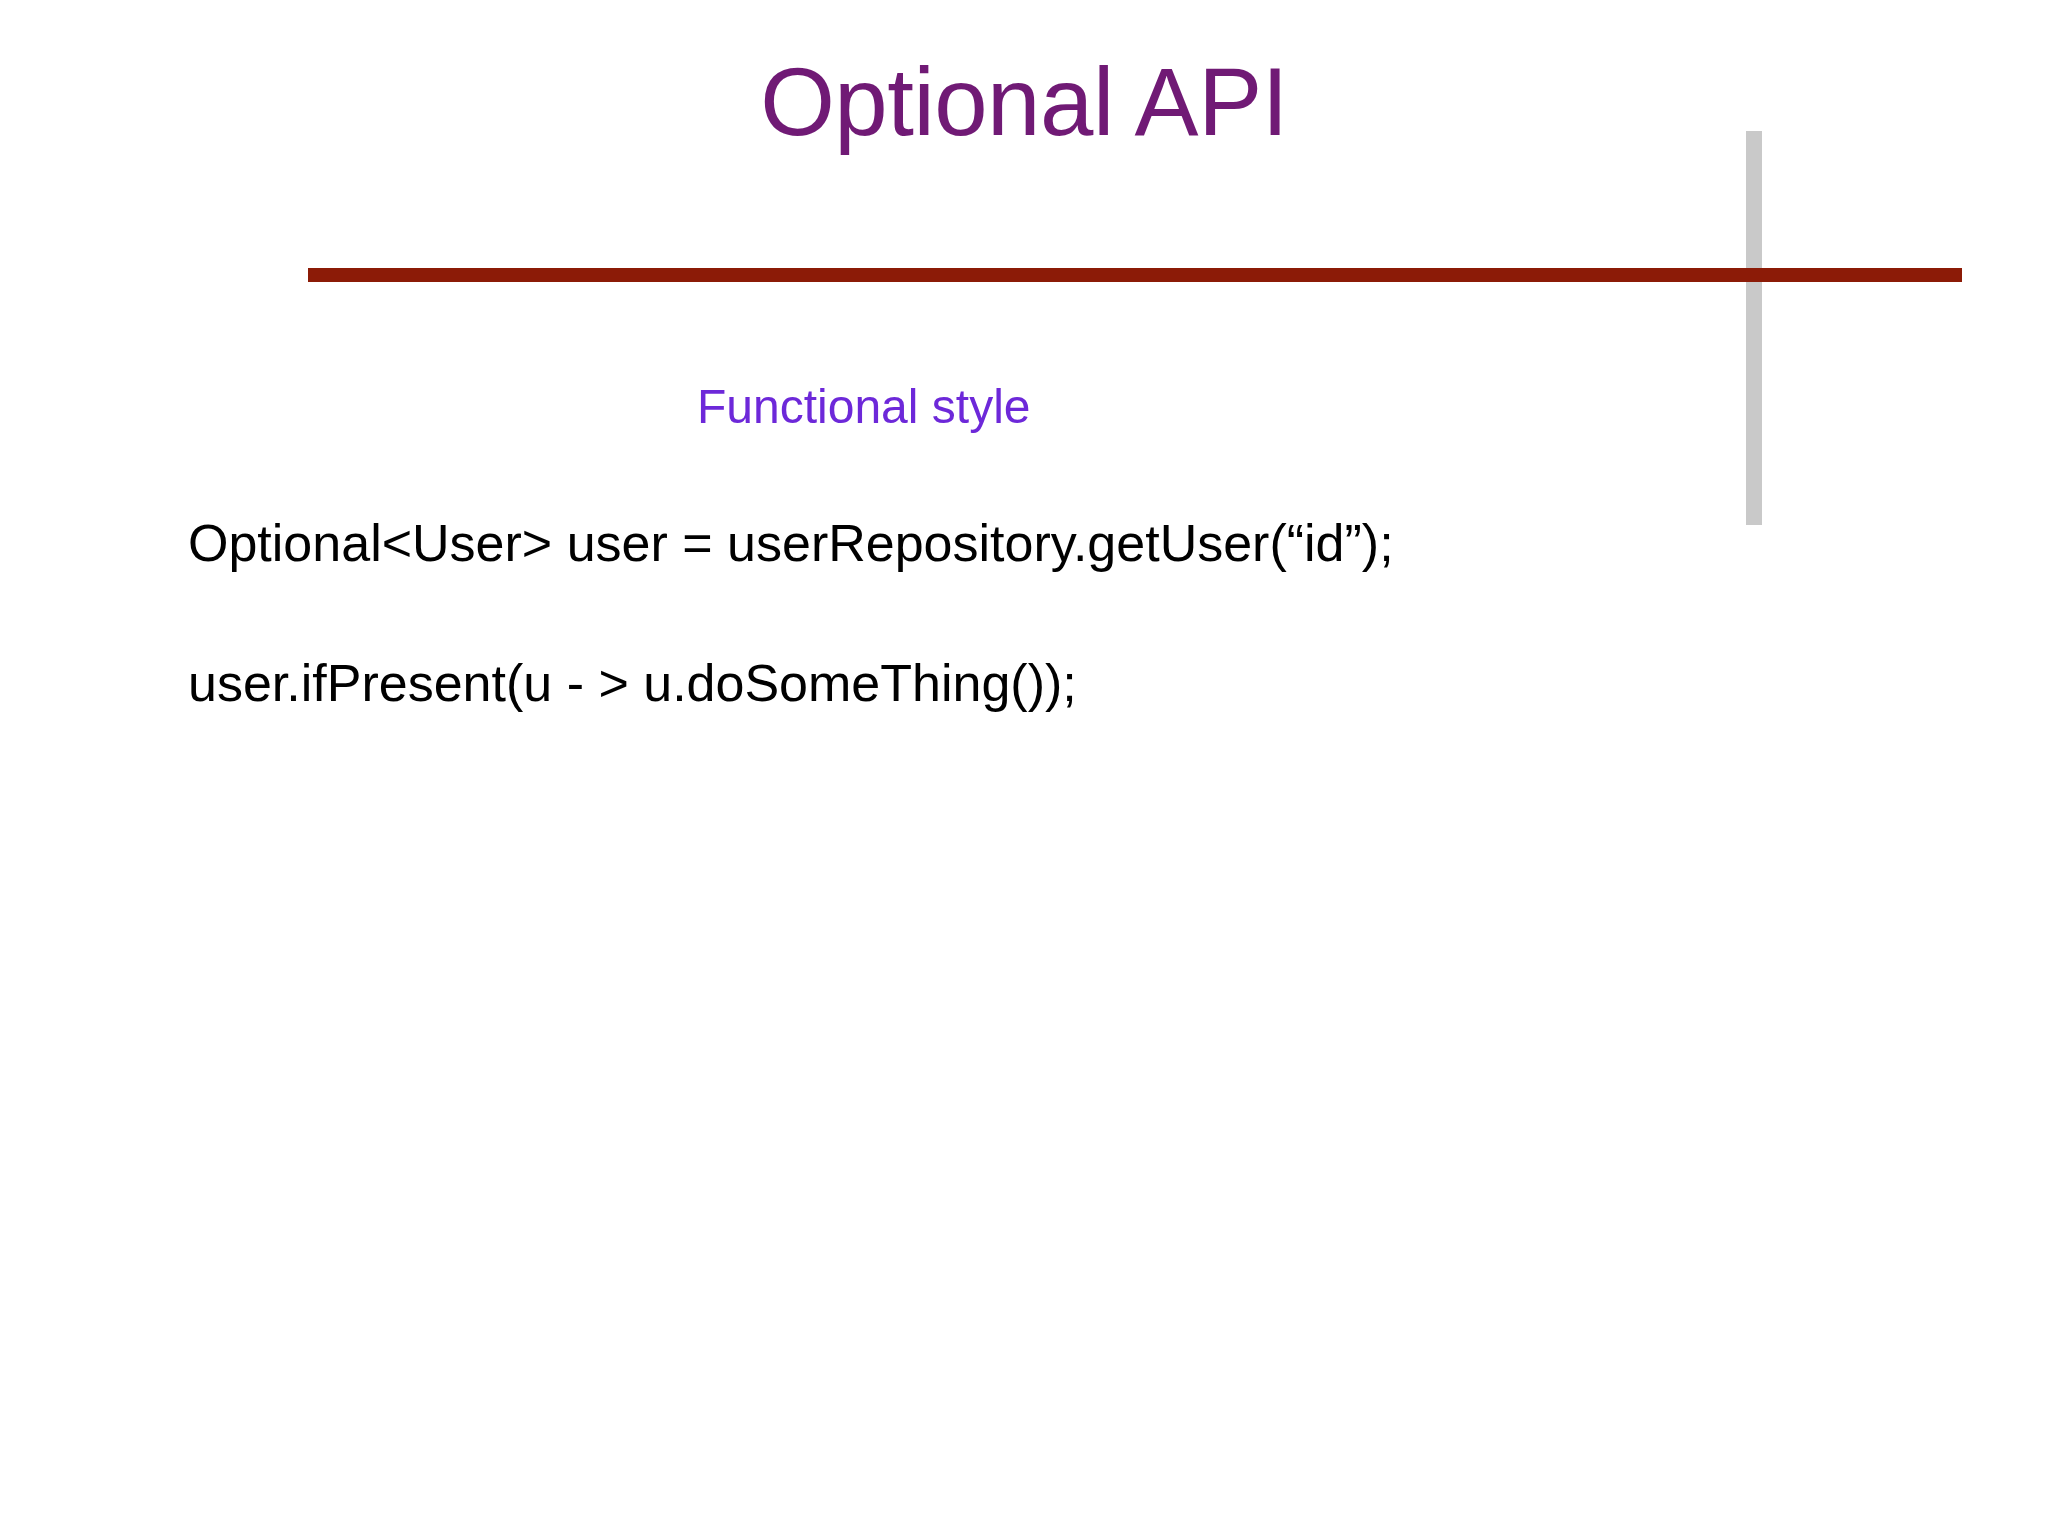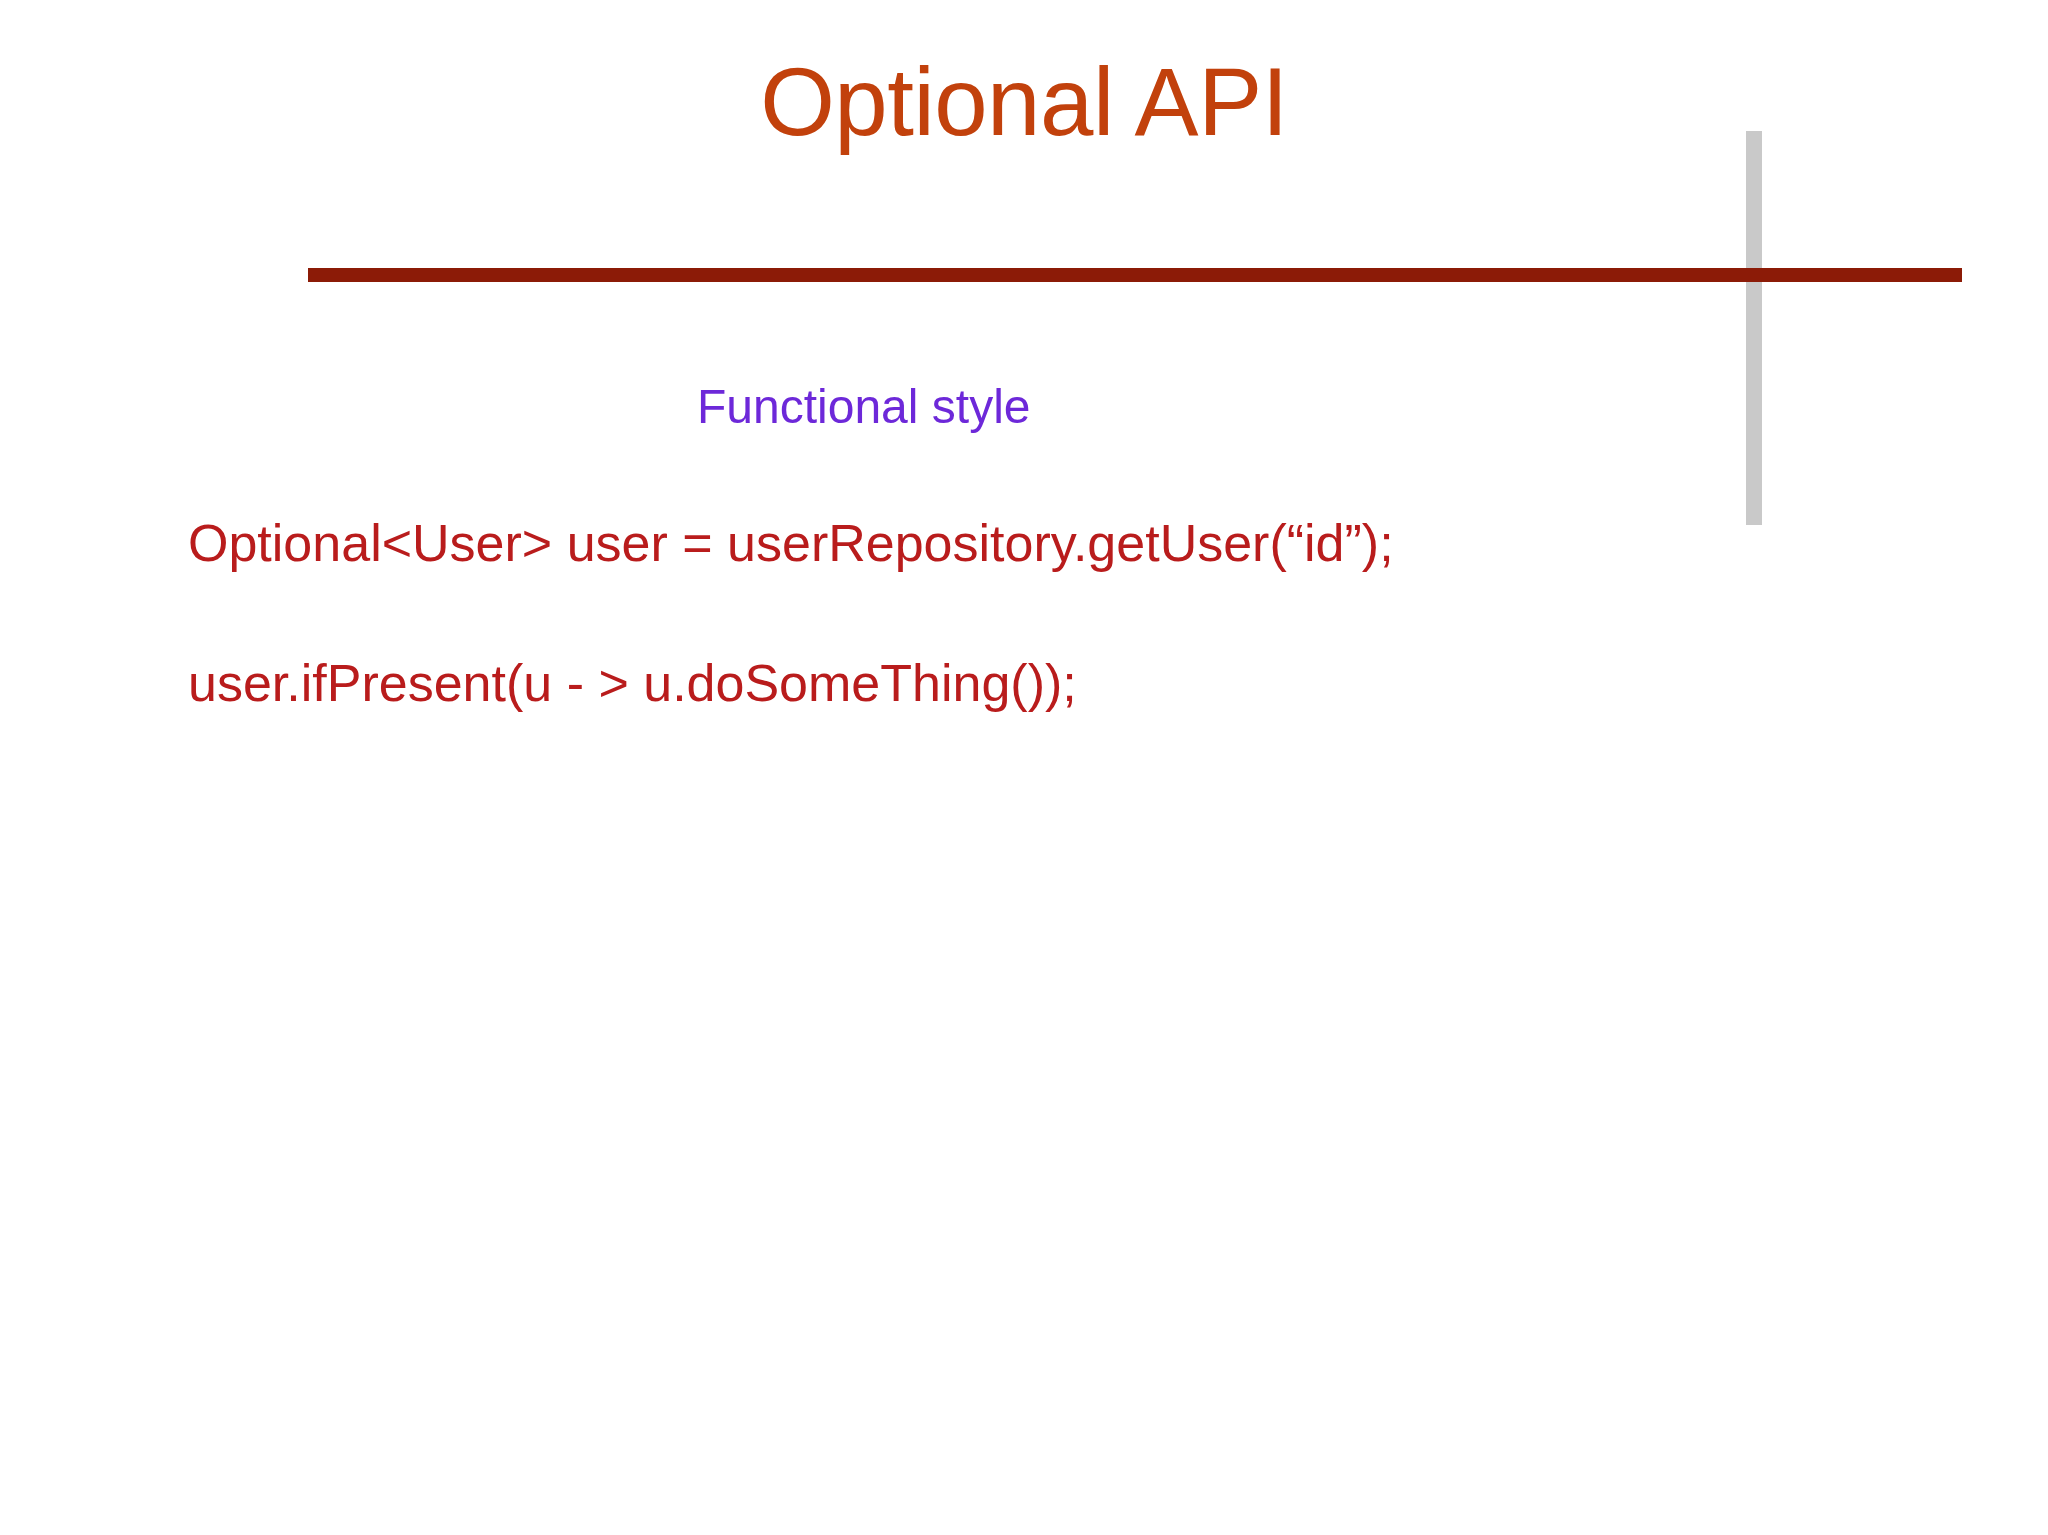--- a/index.html
+++ b/index.html
@@ -36,21 +36,21 @@
   
   .slide-title {
     position: absolute;
     left: 0;
     right: 0;
     top: 48px;
     text-align: center;
     font-size: 96px;
     line-height: 1.12;
     font-weight: 400;
-    color: #c2410c;
+    color: #701a75;
     letter-spacing: -0.5px;
     z-index: 3;
     white-space: nowrap;
   }
 
   
   .title-rule {
     position: absolute;
     left: 308px;
     top: 268px;
@@ -79,21 +79,21 @@
     color: #6d28d9;
     white-space: nowrap;
   }
 
   .code-line {
     position: absolute;
     left: 188px;
     font-size: 52px;
     line-height: 1.2;
     font-weight: 400;
-    color: #b91c1c;
+    color: #000000;
     white-space: nowrap;
   }
   .code-line-1 { top: 512px; }
   .code-line-2 { top: 652px; }
 
   .code-line b,
   .code-em {
     font-weight: normal;
   }
 </style>

